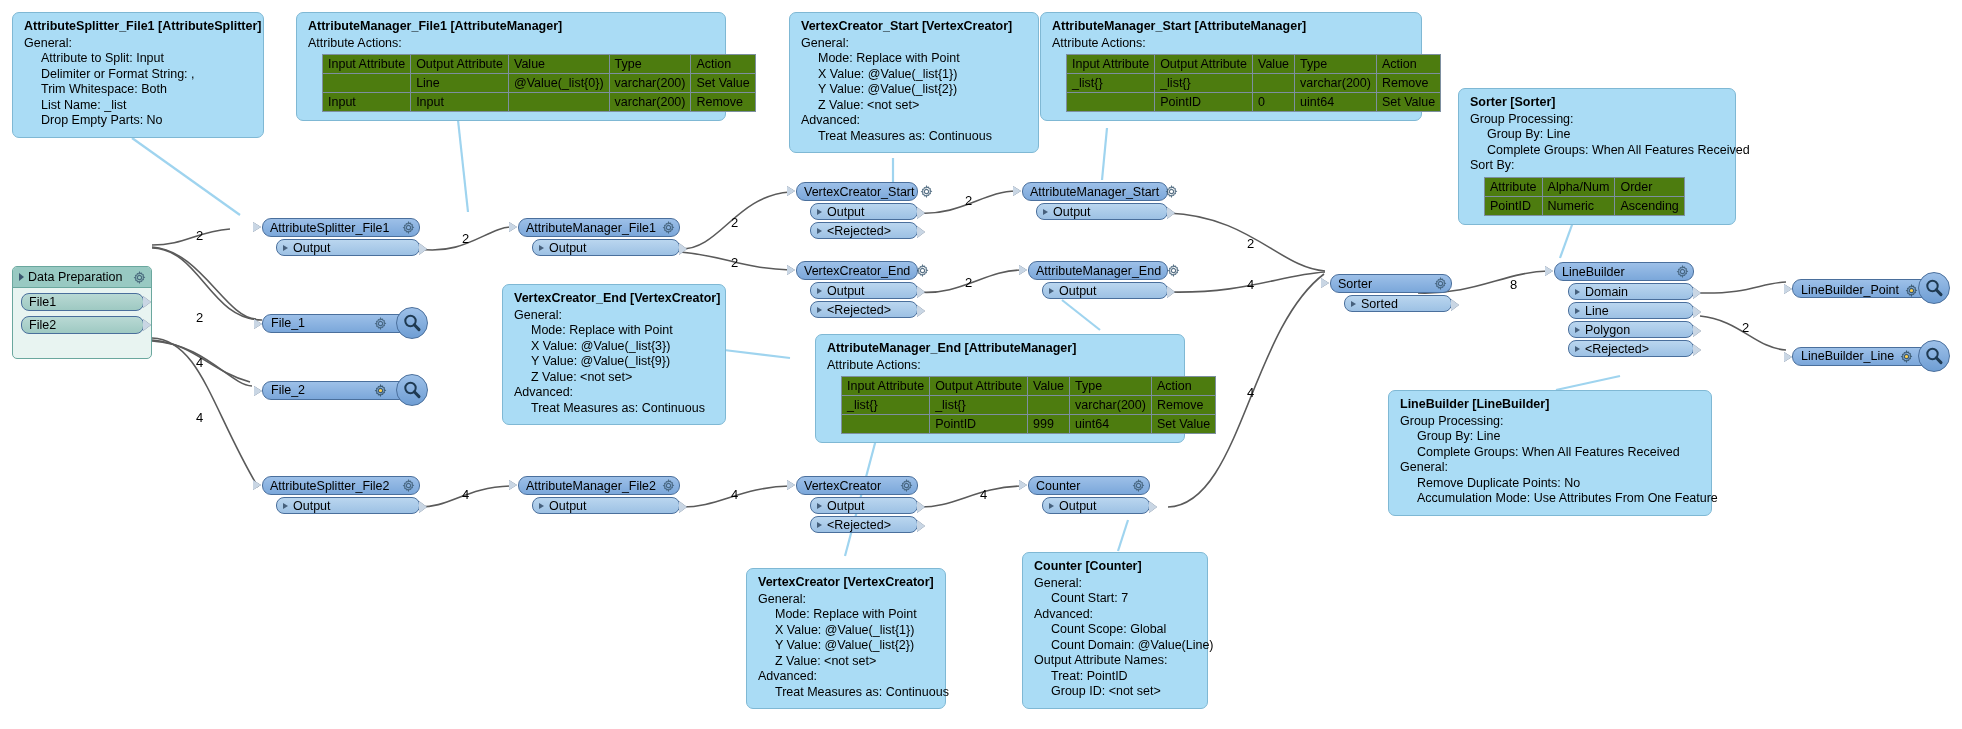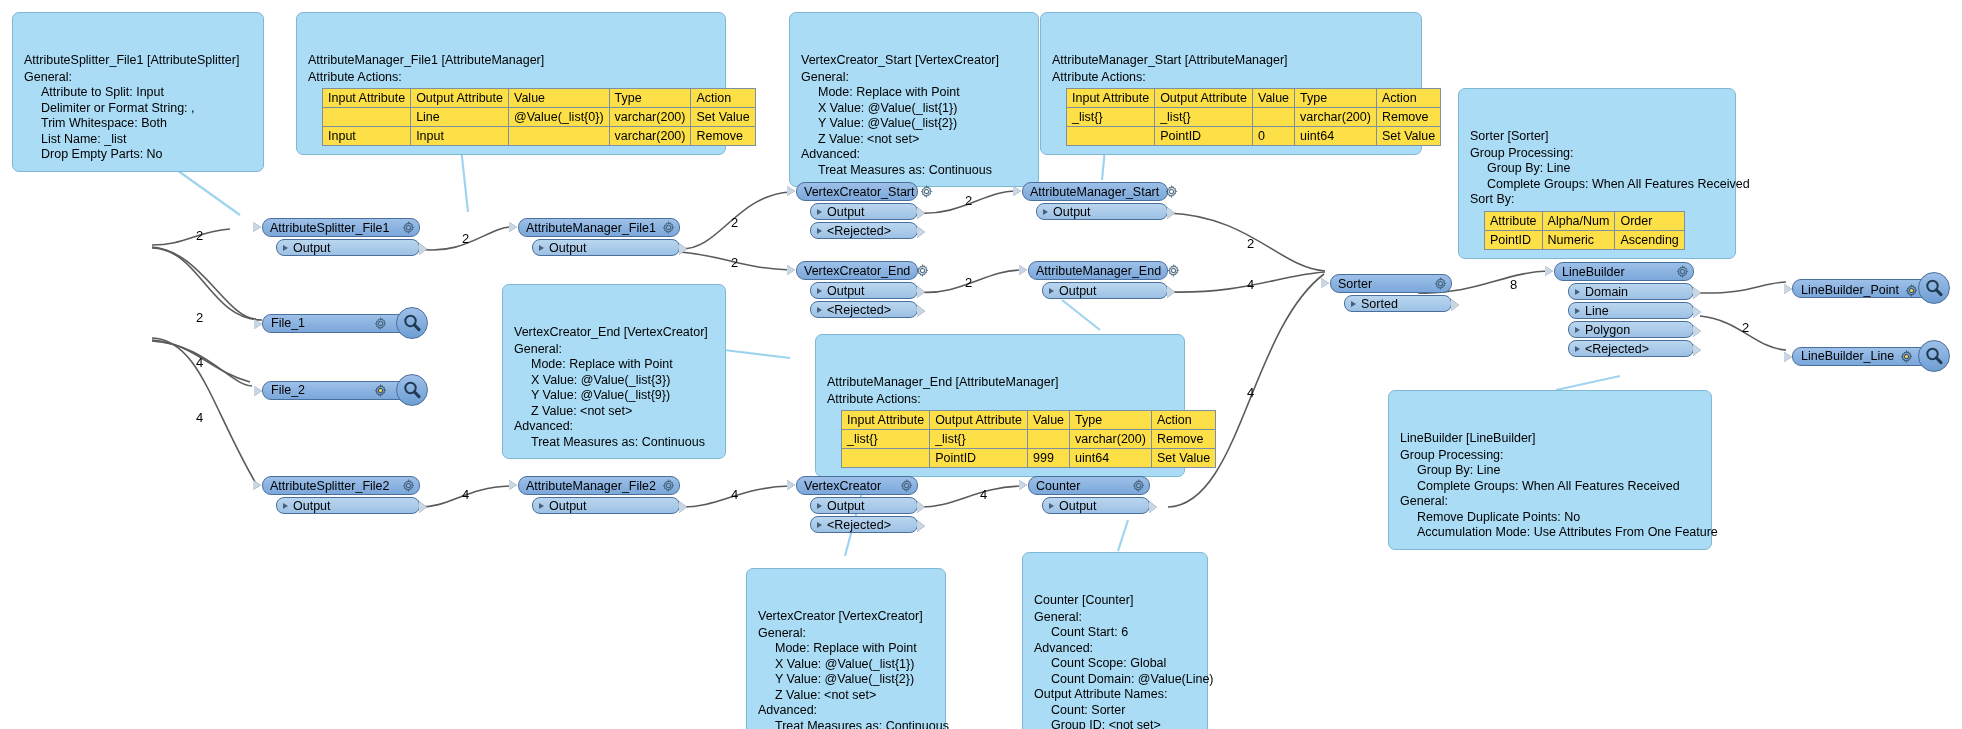--- a/index.html
+++ b/index.html
@@ -13,27 +13,27 @@
   #canvas{position:absolute;inset:0;}
   svg.links{position:absolute;left:0;top:0;width:1962px;height:729px;pointer-events:none;}
 
   
   .note{
     position:absolute;background:#aadcf5;border:1px solid #7fb8d4;
     border-radius:7px;padding:6px 11px 8px 11px;
     box-sizing:border-box;line-height:15.5px;font-size:12.5px;
     box-shadow:0 0 0 0 rgba(0,0,0,0);
   }
-  .note .ttl{font-weight:normal;display:block;margin-bottom:1px;white-space:nowrap;margin-top:34px;}
+  .note .ttl{font-weight:bold;display:block;margin-bottom:1px;white-space:nowrap;}
   .note .ln{display:block;white-space:nowrap;}
   .note .ind1{padding-left:17px;}
   .note table{border-collapse:collapse;margin-top:3px;margin-left:14px;font-size:12.5px;}
   .note table td,.note table th{
     border:1px solid #7d8fa0;padding:1px 5px;text-align:left;font-weight:normal;
-    white-space:nowrap;background:#fde047;line-height:16px;
+    white-space:nowrap;background:#4d7c0f;line-height:16px;
   }
 
   
   .node{position:absolute;}
   .node .hdr{
     display:flex;align-items:center;
     height:19px;box-sizing:border-box;
     background:linear-gradient(#9dc0e8,#7ba7da);
     border:1px solid #4a6f9c;border-radius:9px;
     padding:0 4px 0 7px;font-size:12.5px;white-space:nowrap;
@@ -326,29 +326,47 @@
     <span class="ln ind1">X Value: @Value(_list{1})</span>
     <span class="ln ind1">Y Value: @Value(_list{2})</span>
     <span class="ln ind1">Z Value: &lt;not set&gt;</span>
     <span class="ln">Advanced:</span>
     <span class="ln ind1">Treat Measures as: Continuous</span>
   </div>
 
   <div class="note" style="left:1022px;top:552px;width:186px;">
     <span class="ttl">Counter [Counter]</span>
     <span class="ln">General:</span>
-    <span class="ln ind1">Count Start: 6</span>
+    <span class="ln ind1">Count Start: 7</span>
     <span class="ln">Advanced:</span>
     <span class="ln ind1">Count Scope: Global</span>
     <span class="ln ind1">Count Domain: @Value(Line)</span>
     <span class="ln">Output Attribute Names:</span>
-    <span class="ln ind1">Count: Sorter</span>
+    <span class="ln ind1">Treat: PointID</span>
     <span class="ln ind1">Group ID: &lt;not set&gt;</span>
   </div>
 
+  <div class="bookmark" style="left:12px;top:266px;width:140px;height:93px;">
+    <div class="bhdr">
+      <span class="tri-sm"></span>
+      <span class="nm" style="padding-left:0">Data Preparation</span>
+      <svg class="gear" viewBox="0 0 16 16">
+        <path fill="none" stroke="#3c5a72" stroke-width="1.3" d="M8 5.4a2.6 2.6 0 100 5.2 2.6 2.6 0 000-5.2z"></path>
+        <path fill="none" stroke="#3c5a72" stroke-width="1.3" d="M8 1.5l.8 1.6 1.8-.4.5 1.7 1.7.5-.4 1.8L14 8l-1.6.8.4 1.8-1.7.5-.5 1.7-1.8-.4L8 14.5l-.8-1.6-1.8.4-.5-1.7-1.7-.5.4-1.8L2 8l1.6-.8-.4-1.8 1.7-.5.5-1.7 1.8.4z"></path>
+      </svg>
+    </div>
+    <div class="bport">
+      <span>File1</span>
+      <span class="arrow-out" style="top:2px;"></span>
+    </div>
+    <div class="bport">
+      <span>File2</span>
+      <span class="arrow-out" style="top:2px;"></span>
+    </div>
+  </div>
 
   <div class="node" style="left:262px;top:218px;width:158px;">
     <div class="hdr">
       <span class="arrow-in"></span>
       <span class="nm">AttributeSplitter_File1</span>
       <svg class="gear" viewBox="0 0 16 16">
           <path fill="none" stroke="#3c5a72" stroke-width="1.3" d="M8 5.4a2.6 2.6 0 100 5.2 2.6 2.6 0 000-5.2z"></path>
           <path fill="none" stroke="#3c5a72" stroke-width="1.3" d="M8 1.5l.8 1.6 1.8-.4.5 1.7 1.7.5-.4 1.8L14 8l-1.6.8.4 1.8-1.7.5-.5 1.7-1.8-.4L8 14.5l-.8-1.6-1.8.4-.5-1.7-1.7-.5.4-1.8L2 8l1.6-.8-.4-1.8 1.7-.5.5-1.7 1.8.4z"></path>
         </svg>
     </div>

